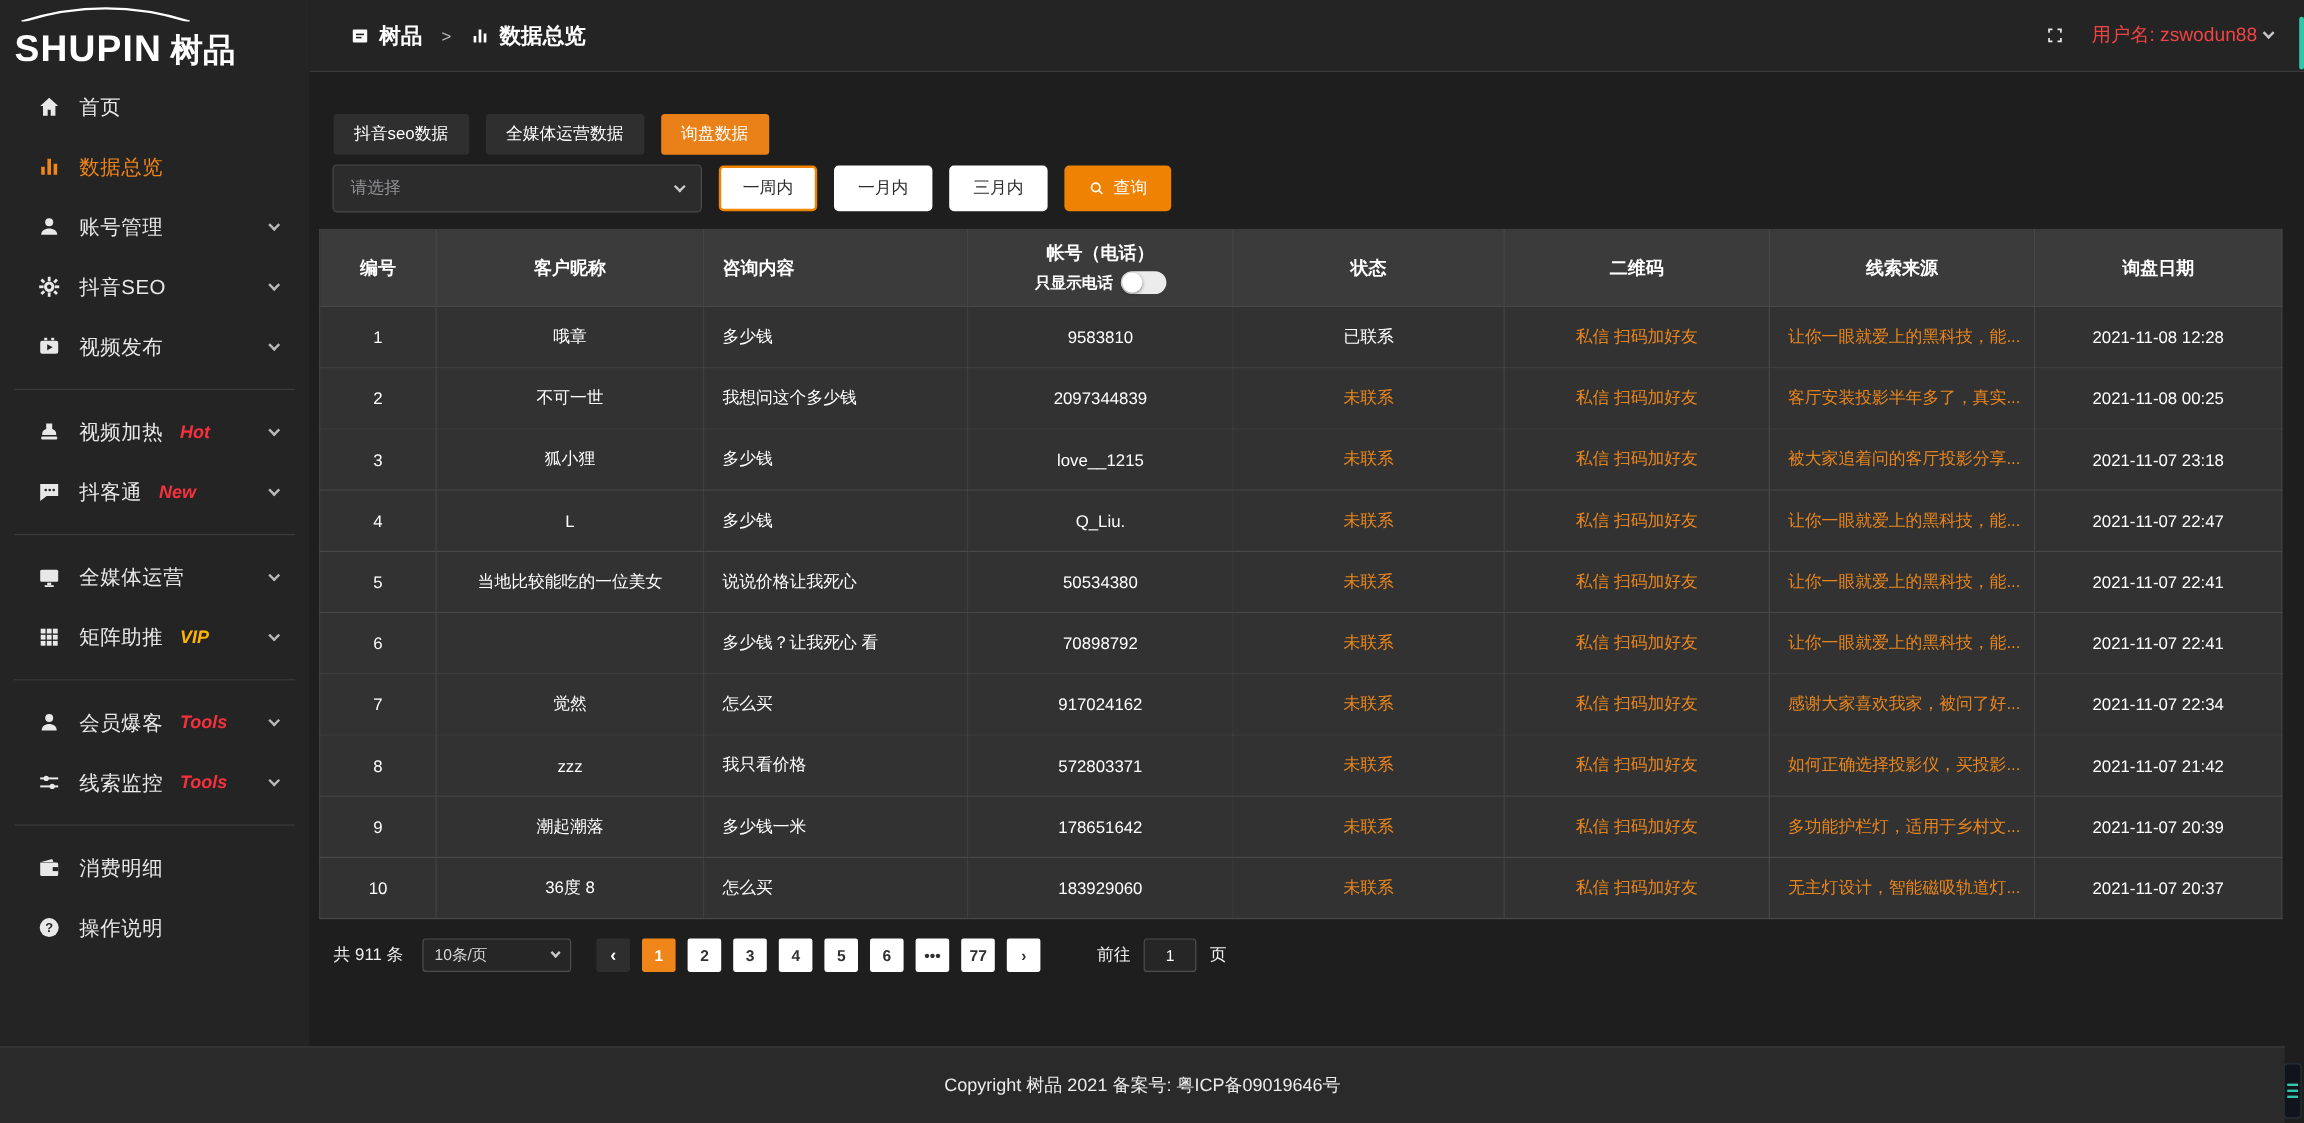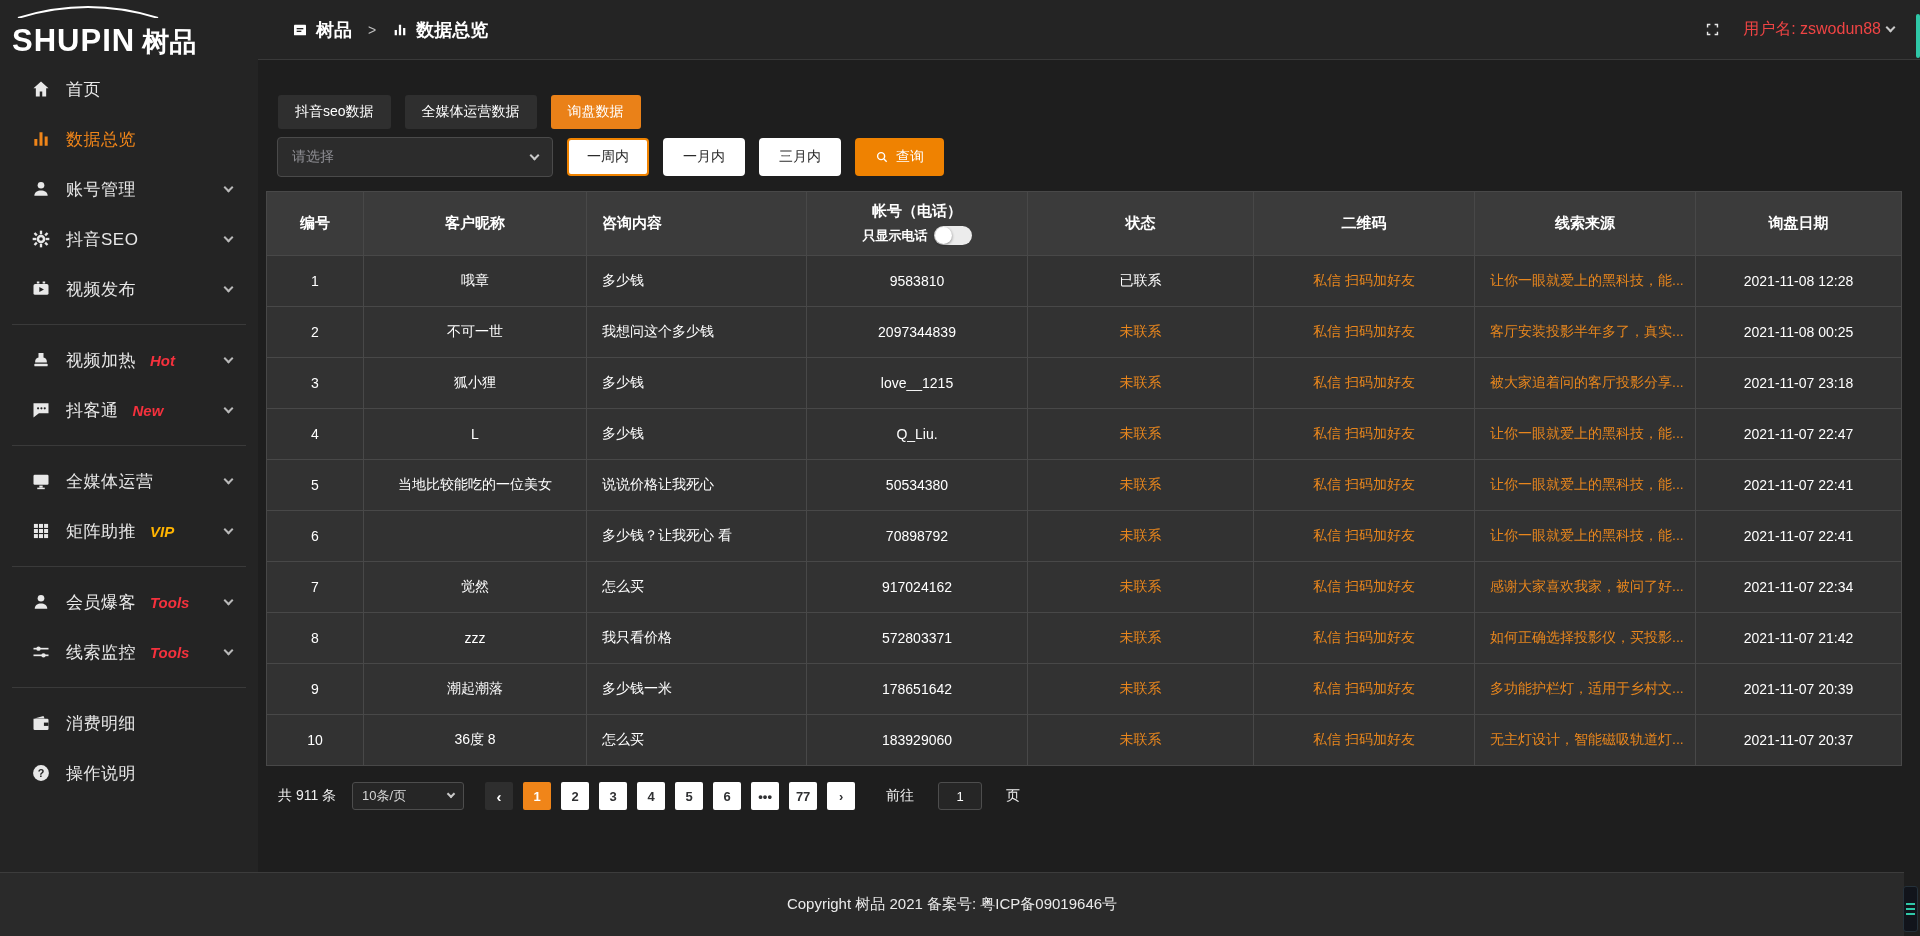--- a/index.html
+++ b/index.html
@@ -43,21 +43,21 @@
 
   
   .main { position:absolute; left:258px; right:0; top:61px; bottom:64px; background:#1e1e1e; }
 
   .tabs-row { display:flex; gap:14px; margin:34px 0 0 20px; }
   .tab { height:34px; padding:0 17px; display:flex; align-items:center; background:#2f2f2f;
          color:#fff; font-size:14px; border-radius:3px; cursor:pointer; border:none; }
   .tab.active { background:#ea8118; }
 
   .filter-row { display:flex; align-items:center; gap:14px; margin:8px 0 0 19px; }
-  .select { width:276px; height:40px; background:#2c2c2c; border:1px solid #4a4a4a; border-radius:4px;
+  .select { width:308px; height:40px; background:#2c2c2c; border:1px solid #4a4a4a; border-radius:4px;
             display:flex; align-items:center; justify-content:space-between; padding:0 14px; cursor:pointer; }
   .select .ph { color:#8f8f94; font-size:14px; }
   .range-btn { height:38px; padding:0 18px; background:#fff; color:#2b2b2b; font-size:14px;
                border-radius:4px; border:2px solid #fff; cursor:pointer; }
   .range-btn.active { border-color:#f08300; }
   .search-btn { height:38px; padding:0 20px; background:#ef8201; border:none; border-radius:4px;
                 color:#fff; font-size:14px; display:flex; align-items:center; gap:7px; cursor:pointer; }
 
   
   .table-wrap { margin:14px 18px 0 8px; }
@@ -71,31 +71,31 @@
   td.status-un { color:#e8861d; }
   .th-sub { display:flex; align-items:center; justify-content:center; font-size:13px; font-weight:600; margin-top:5px; }
   .switch { width:38px; height:19px; border-radius:10px; background:#ececec; position:relative;
             display:inline-block; margin-left:6px; cursor:pointer; }
   .switch::after { content:''; position:absolute; left:1px; top:1px; width:17px; height:17px;
                    border-radius:50%; background:#fff; box-shadow:0 1px 3px rgba(0,0,0,.45); }
 
   
   .pg-row { display:flex; align-items:center; margin:16px 0 0 20px; }
   .pg-total { font-size:14px; color:#f0f0f0; margin-right:16px; }
-  .pg-size { width:112px; height:28px; background:#262626; border:1px solid #4d4d4d; border-radius:3px;
+  .pg-size { width:124px; height:28px; background:#262626; border:1px solid #4d4d4d; border-radius:3px;
              display:flex; align-items:center; justify-content:space-between; padding:0 9px;
              font-size:13px; color:#d5d5d5; margin-right:16px; cursor:pointer; }
   .pg-size .chev { width:6px; height:6px; }
   .pg-pages { display:flex; align-items:center; }
   .pg-btn { min-width:28px; height:28px; padding:0 4px; border:none; border-radius:2px; background:#fff;
             color:#303133; font-size:13px; font-weight:700; margin:0 5px; cursor:pointer;
             display:flex; align-items:center; justify-content:center; font-family:inherit; }
   .pg-btn.prev { background:#2e2e2e; color:#fff; font-size:15px; }
   .pg-btn.active { background:#f08519; color:#fff; }
-  .pg-jump { display:flex; align-items:center; margin-left:26px; font-size:14px; color:#f0f0f0; gap:24px; }
+  .pg-jump { display:flex; align-items:center; margin-left:42px; font-size:14px; color:#f0f0f0; gap:11px; }
   .pg-input { width:44px; height:28px; background:#262626; border:1px solid #4d4d4d; border-radius:3px;
               color:#fff; font-size:13px; display:flex; align-items:center; justify-content:center; }
 
   
   .footer { position:absolute; left:0; right:16px; bottom:0; height:64px; background:#2a2a2a;
             border-top:1px solid #3c3c3c; display:flex; align-items:center; justify-content:center;
             font-size:15px; color:#ebebeb; }
 
   
   .scroll-sliver { position:absolute; right:0; top:14px; width:4px; height:44px; background:#2fc7a7; border-radius:2px; }

